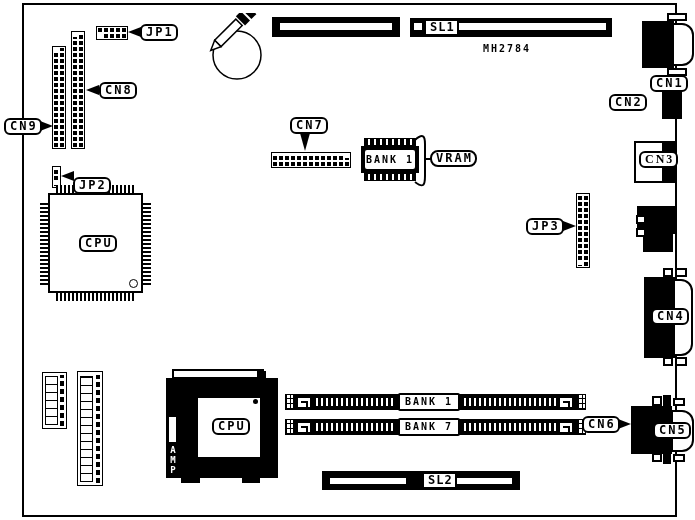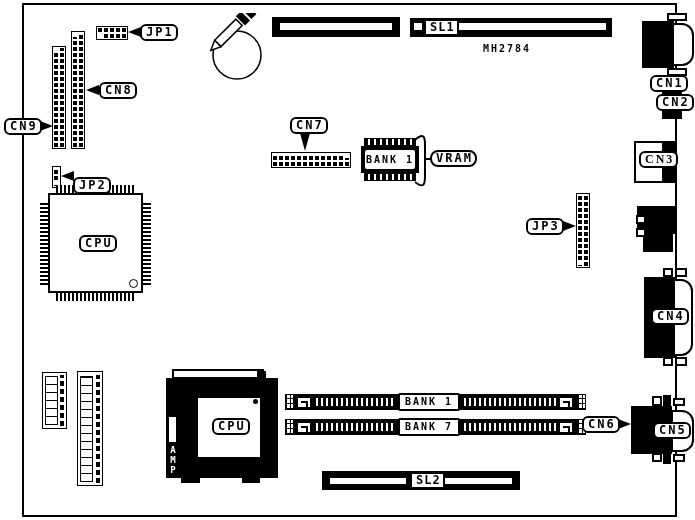--- a/index.html
+++ b/index.html
@@ -174,30 +174,30 @@
   <div class="abs vticks" style="left:464px; top:423px; width:92px; height:8px;"></div>
   <div class="abs latch" style="left:558px; top:421px; width:16px; height:13px;">
       <div class="hook"></div>
     </div>
   <div class="abs minigrid" style="left:577px; top:419px; width:9px; height:16px;"></div>
   <div class="callout sq ctr" style="left:398px; top:418px; width:62px; font-size:10px; line-height:14px; letter-spacing:2px;">BANK 7</div>
 
   <div class="abs blk" style="left:322px; top:471px; width:198px; height:19px;"></div>
   <div class="abs wht" style="left:330px; top:478px; width:76px; height:6px;"></div>
   <div class="abs wht" style="left:440px; top:478px; width:72px; height:6px;"></div>
-  <div class="callout sq" style="left:410px; top:472px;">SL2</div>
+  <div class="callout sq" style="left:422px; top:472px;">SL2</div>
 
   <div class="abs tab" style="left:667px; top:13px; width:20px; height:8px;"></div>
   <div class="abs blk" style="left:642px; top:21px; width:32px; height:47px;"></div>
   <div class="abs dsub" style="left:672px; top:23px; width:22px; height:43px;"></div>
   <div class="abs tab" style="left:667px; top:68px; width:20px; height:8px;"></div>
   <div class="callout" style="left:650px; top:37px;margin-top:38px;">CN1</div>
 
   <div class="abs blk" style="left:662px; top:87px; width:20px; height:32px;"></div>
-  <div class="callout" style="left:656px; top:94px;">CN2</div>
+  <div class="callout" style="left:609px; top:94px;">CN2</div>
 
   <div class="abs board" style="left:634px; top:141px; width:43px; height:42px;"></div>
   <div class="abs blk" style="left:662px; top:143px; width:13px; height:38px;"></div>
   <div class="callout" style="left:639px; top:151px;font-family:Liberation Serif, serif;">CN3</div>
 
   <div class="abs blk" style="left:637px; top:206px; width:40px; height:28px;"></div>
   <div class="abs blk" style="left:643px; top:234px; width:30px; height:18px;"></div>
   <div class="abs tab" style="left:636px; top:215px; width:10px; height:9px;"></div>
   <div class="abs tab" style="left:636px; top:228px; width:10px; height:9px;"></div>
 

